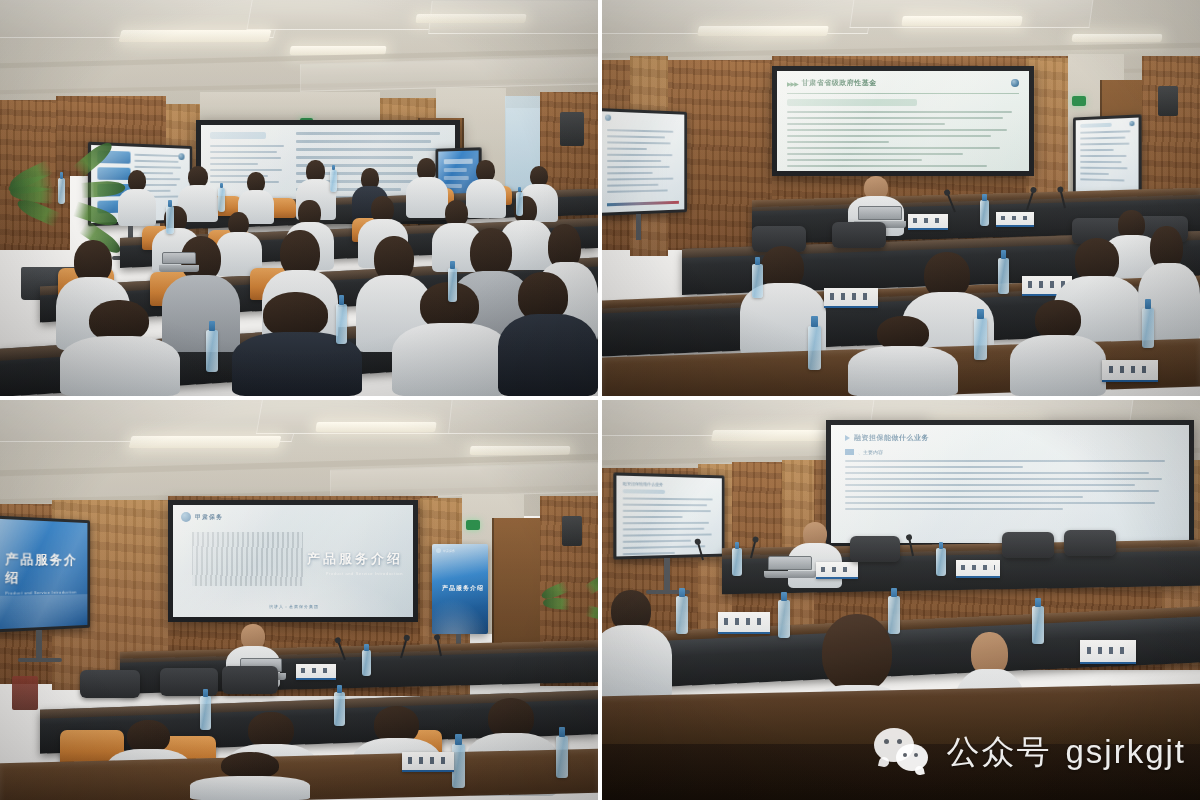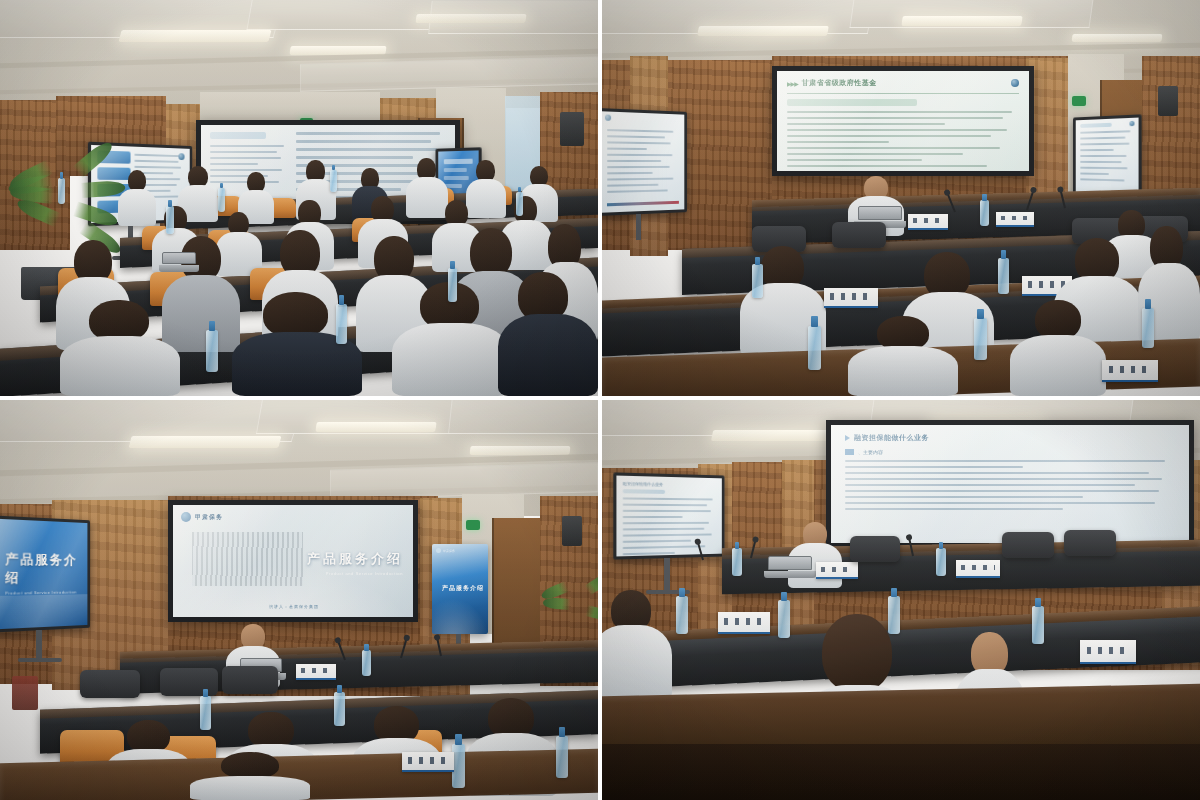--- a/index.html
+++ b/index.html
@@ -871,14 +871,26 @@
 
       <div class="desk-wood" style="left:-20px;top:290px;width:640px;height:70px;transform:skewY(-1.2deg);
            background:linear-gradient(180deg,#5c3d25,#30200f)"></div>
       <div style="position:absolute;left:0;top:344px;width:598px;height:56px;
            background:linear-gradient(180deg,#26180e,#140c06)"></div>
     </div>
     <div class="warm"></div>
     <div class="vig"></div>
   </div>
 
+  <div id="watermark">
+    <div class="wm-logo">
+      <div class="wm-b1"></div>
+      <div class="wm-eye" style="left:10px;top:11px;width:5px;height:5px"></div>
+      <div class="wm-eye" style="left:23px;top:11px;width:5px;height:5px"></div>
+      <div class="wm-b2"></div>
+      <div class="wm-eye" style="left:29px;top:25px;width:4px;height:4px"></div>
+      <div class="wm-eye" style="left:40px;top:25px;width:4px;height:4px"></div>
+    </div>
+    <div class="wm-text">公众号</div>
+    <div class="wm-text">gsjrkgjt</div>
+  </div>
 
 </div>
 
 </body></html>

